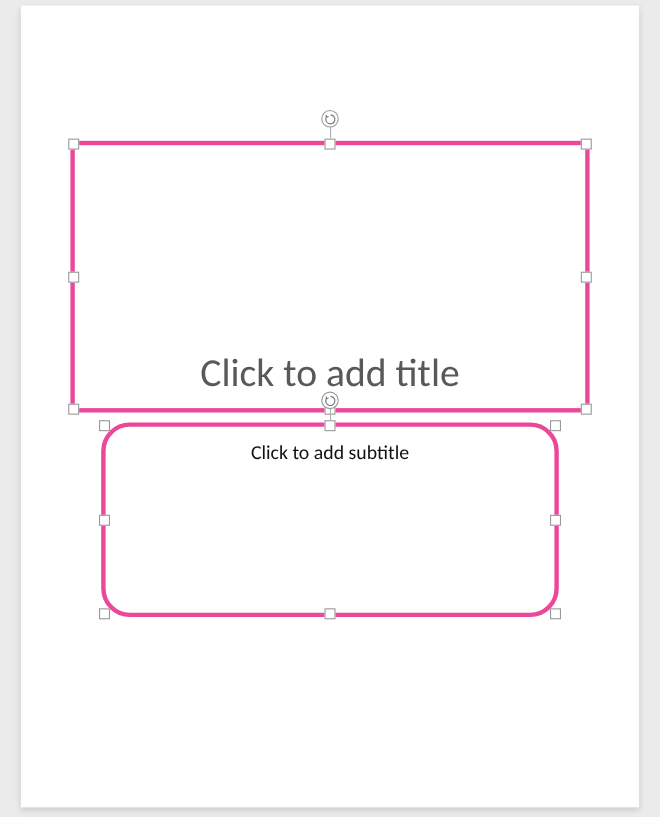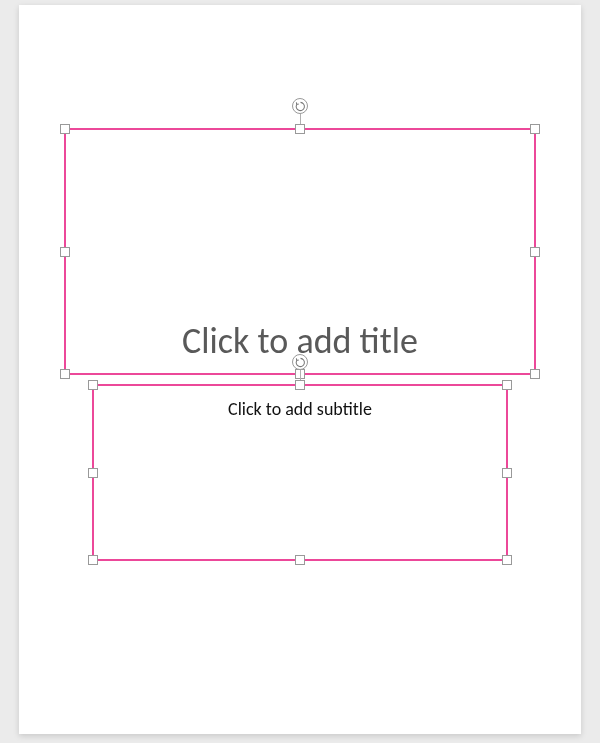--- a/index.html
+++ b/index.html
@@ -22,36 +22,37 @@
       left: 19px;
       top: 5px;
       width: 562px;
       height: 729px;
       background: #ffffff;
       box-shadow: 0 2px 6px rgba(0,0,0,0.15);
     }
     
     .text-box {
       position: absolute;
-      border: 2px solid #ec4899;
+      border: 4px solid #ec4899;
       background: transparent;
     }
     
     .title-box {
       left: 45px;
       top: 123px;
       width: 472px;
       height: 247px;
     }
     
     .subtitle-box {
       left: 73px;
       top: 379px;
       width: 416px;
       height: 177px;
+      border-radius: 26px;
     }
     
     .title-text {
       position: absolute;
       bottom: 10px;
       left: 0;
       right: 0;
       text-align: center;
       font-size: 36px;
       font-weight: 300;

